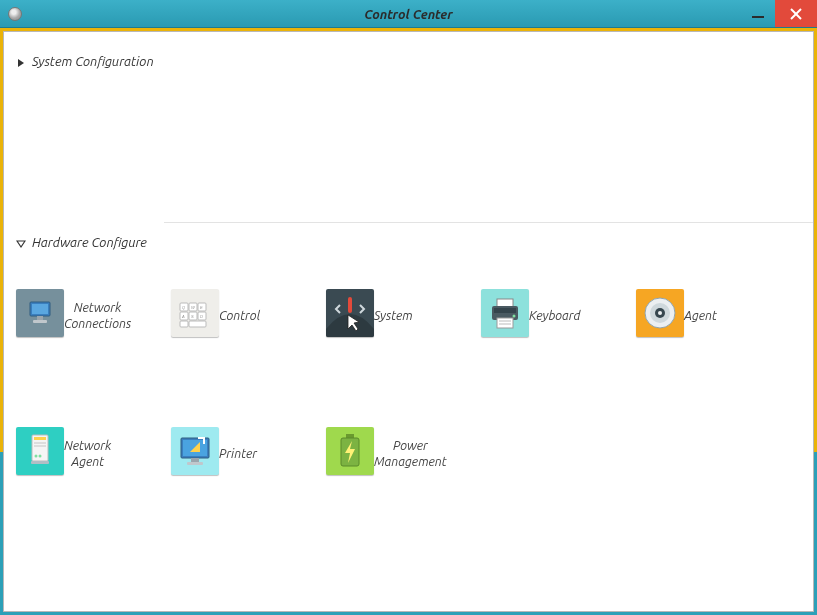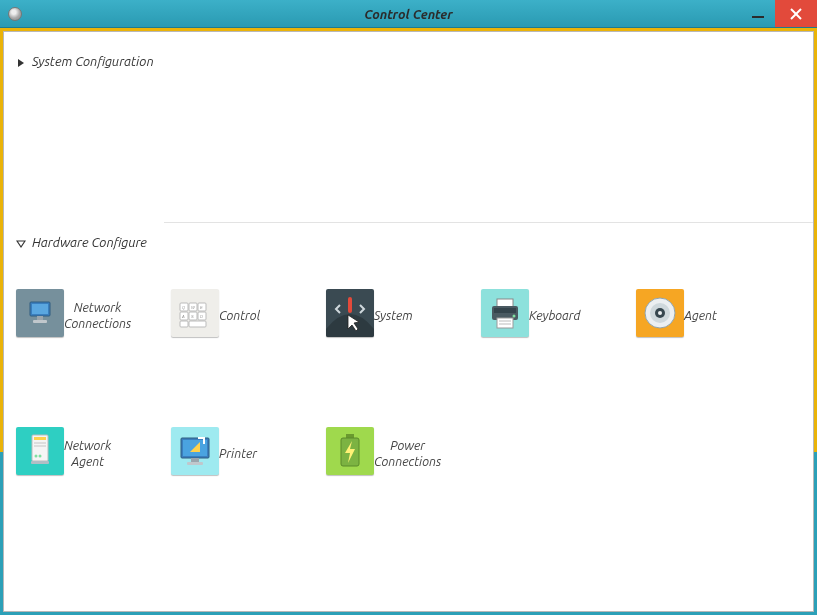--- a/index.html
+++ b/index.html
@@ -284,20 +284,20 @@
 
         <div class="item">
           <div class="icon-box bg-power">
             <svg width="30" height="40" viewBox="0 0 30 40">
               <rect x="11" y="3" width="8" height="4" fill="#6a9a2f"></rect>
               <rect x="6" y="7" width="18" height="28" rx="2" fill="#7cb342" stroke="#5a8a2a"></rect>
               <polygon points="17,10 10,22 15,22 13,32 20,18 15,18" fill="#fff176"></polygon>
             </svg>
           </div>
           <div class="label">Power
-Connections</div>
+Management</div>
         </div>
 
       </div>
     </div>
 
   </div>
 </div>
 
 </body></html>

